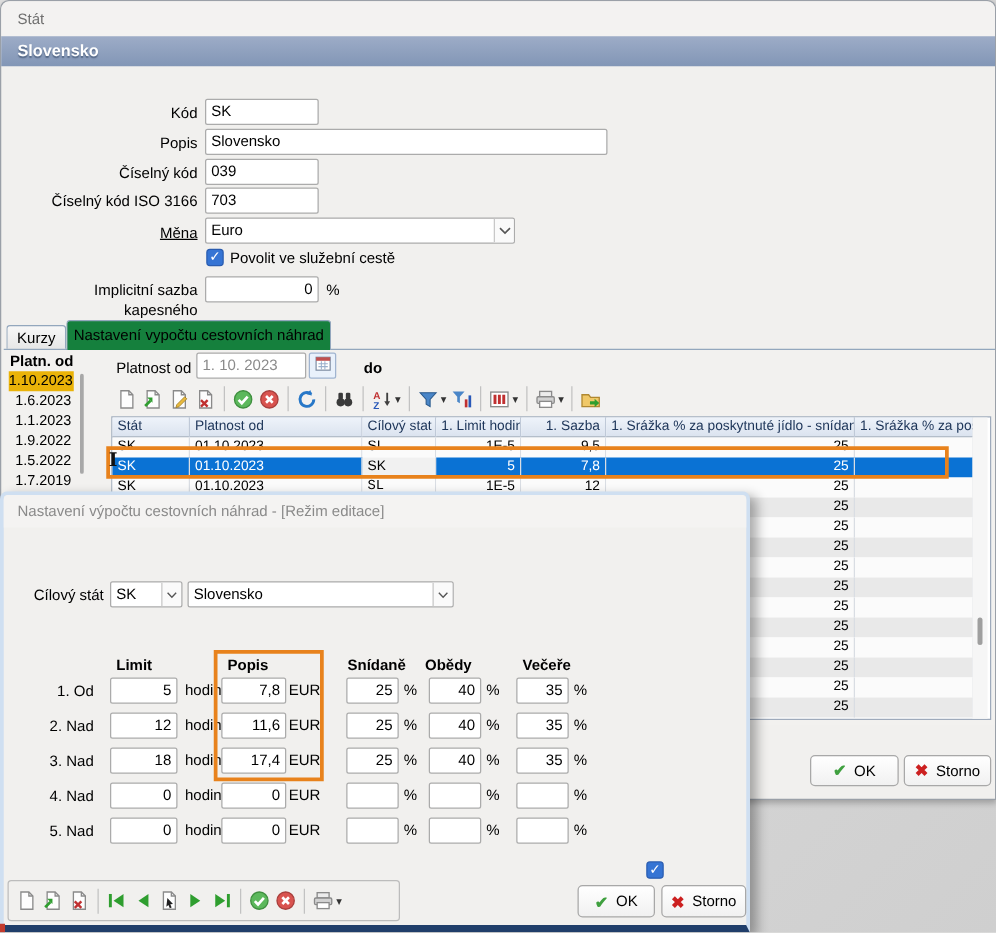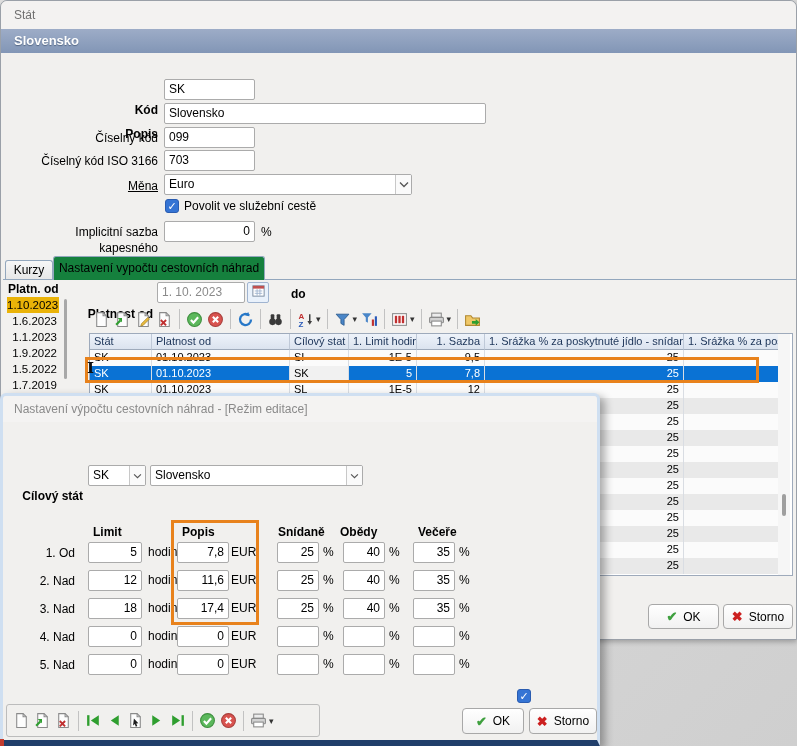--- a/index.html
+++ b/index.html
@@ -10,21 +10,21 @@
   
   .main-window{left:0;top:0;width:797px;height:640px;background:#f1f0ee;
     border:1px solid #9aa0a8;border-radius:7px 7px 0 0;box-sizing:border-box;
     box-shadow:0 2px 5px rgba(0,0,0,.25);}
   .titlebar{left:0;top:0;width:100%;height:28px;background:#f3f2f1;border-radius:7px 7px 0 0;
     color:#6f6f6f;font-size:12px;line-height:28px;padding-left:13px;box-sizing:border-box;}
   .hdrbar{left:0;top:28px;width:100%;height:24px;background:linear-gradient(#9dacc7,#8296b6);
     color:#fff;font-weight:bold;font-size:13px;line-height:24px;padding-left:13px;box-sizing:border-box;
     text-shadow:0 1px 1px rgba(40,60,90,.55);}
   .flabel{font-size:12px;color:#000;text-align:right;height:16px;line-height:16px;}
-  .bold{font-weight:bold;margin-top:20px;}
+  .bold{font-weight:normal;}
   .uline{text-decoration:underline;}
   .tinput{background:#fff;border:1px solid #ababab;border-radius:2px;font-size:12px;
     line-height:19px;height:21px;box-sizing:border-box;padding:0 4px;color:#000;overflow:hidden;white-space:nowrap;}
   .num{text-align:right;}
   .gray-text{color:#8a8a8a;}
   .combo{display:flex;}
   .combo .val{flex:1;padding:0 4px;line-height:19px;overflow:hidden;}
   .combo .cbtn{width:15px;border-left:1px solid #c8c8c8;display:flex;align-items:center;justify-content:center;background:#fafafa;}
   .checkbox{width:14px;height:14px;background:#3574d4;border:1px solid #2a5cb0;border-radius:3px;
     color:#fff;font-size:11px;line-height:13px;text-align:center;box-sizing:border-box;}
@@ -94,21 +94,21 @@
       <span>Slovensko</span>
     </div>
 
     <div class="abs flabel bold" style="left:20px;top:81px;width:137px;">Kód</div>
     <div class="abs tinput" style="left:163px;top:78px;width:91px;">SK</div>
 
     <div class="abs flabel bold" style="left:20px;top:105px;width:137px;">Popis</div>
     <div class="abs tinput" style="left:163px;top:102px;width:322px;">Slovensko</div>
 
     <div class="abs flabel" style="left:20px;top:129px;width:137px;">Číselný kód</div>
-    <div class="abs tinput" style="left:163px;top:126px;width:91px;">099</div>
+    <div class="abs tinput" style="left:163px;top:126px;width:91px;">039</div>
 
     <div class="abs flabel" style="left:20px;top:152px;width:137px;">Číselný kód ISO 3166</div>
     <div class="abs tinput" style="left:163px;top:149px;width:91px;">703</div>
 
     <div class="abs flabel uline" style="left:20px;top:177px;width:137px;">Měna</div>
     <div class="abs tinput combo" style="left:163px;top:173px;width:248px;padding:0;">
       <span class="val">Euro</span>
       <span class="cbtn">
           <svg width="10" height="7" viewBox="0 0 10 7">
             <path d="M1 1.5l4 4 4-4" stroke="#555" fill="none" stroke-width="1.3"></path>
@@ -286,21 +286,21 @@
             <div class="tcell" style="width: 138px;">01.10.2023</div>
             <div class="tcell focuscell" style="width: 59px;">SK</div>
             <div class="tcell num" style="width: 68px;">5</div>
             <div class="tcell num" style="width: 68px;">7,8</div>
             <div class="tcell num" style="width: 199px;">25</div>
             <div class="tcell" style="width: 95px;"></div>
           </div>
           <div class="trow even">
             <div class="tcell" style="width: 62px;">SK</div>
             <div class="tcell" style="width: 138px;">01.10.2023</div>
-            <div class="tcell" style="width: 59px;">SL</div>
+            <div class="tcell" style="width: 59px; font-family: Liberation Mono, monospace;">SL</div>
             <div class="tcell num" style="width: 68px;">1E-5</div>
             <div class="tcell num" style="width: 68px;">12</div>
             <div class="tcell num" style="width: 199px;">25</div>
             <div class="tcell" style="width: 95px;"></div>
           </div>
           <div class="trow odd">
             <div class="tcell" style="width: 62px;"></div>
             <div class="tcell" style="width: 138px;"></div>
             <div class="tcell" style="width: 59px;"></div>
             <div class="tcell num" style="width: 68px;"></div>

